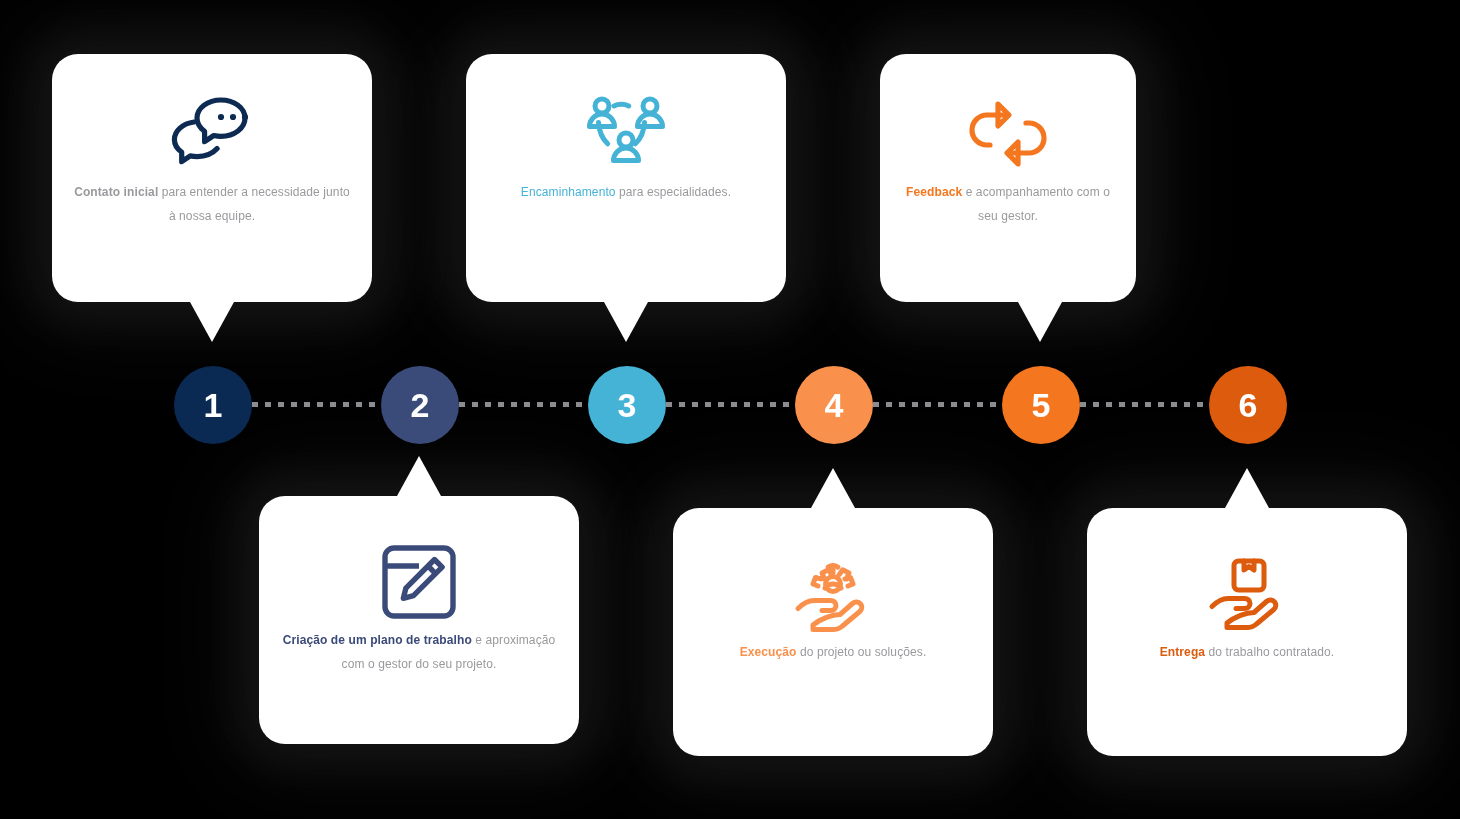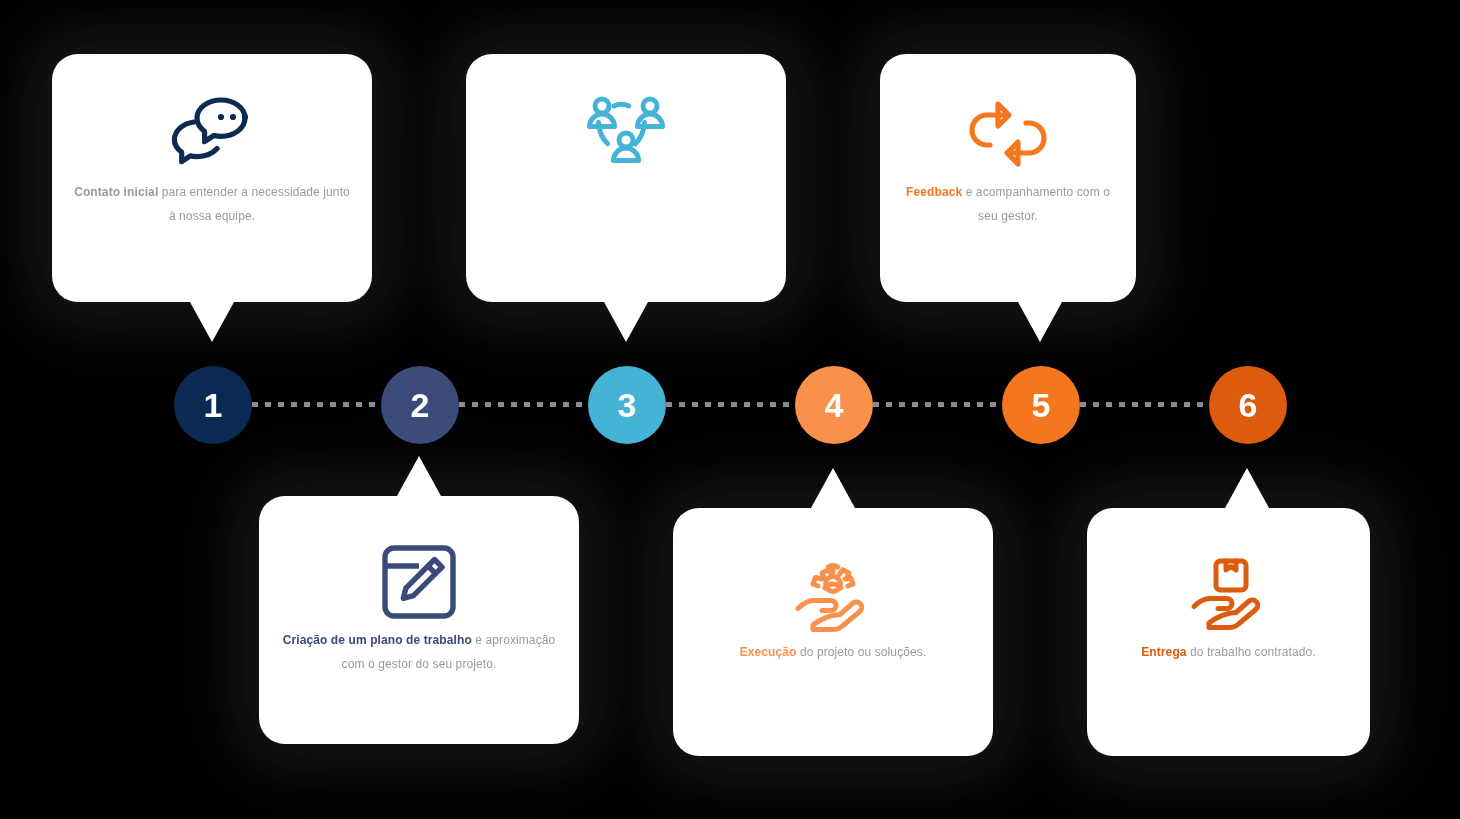--- a/index.html
+++ b/index.html
@@ -96,20 +96,23 @@
         <g stroke="#45b3d6" stroke-width="5" fill="none" stroke-linejoin="round">
           <circle cx="65" cy="13" r="7"></circle>
           <path d="M52.5 33.5c0-6.9 5.6-12.5 12.5-12.5s12.5 5.6 12.5 12.5H52.5z"></path>
         </g>
 
         <g stroke="#45b3d6" stroke-width="5" fill="none" stroke-linejoin="round">
           <circle cx="41" cy="47" r="7"></circle>
           <path d="M28.5 67.5c0-6.9 5.6-12.5 12.5-12.5s12.5 5.6 12.5 12.5H28.5z"></path>
         </g>
       </svg>
+    </div>
+    <div class="card-text">
+      <b style="color:#45b3d6;font-weight:normal;">Encaminhamento</b><span> para especialidades.</span>
     </div>
     <div class="tail tail-down" style="left:138px;top:248px;"></div>
   </div>
 
   <div class="card" style="left:880px;top:54px;width:256px;height:248px;padding-top:34px;">
     <div class="card-icon" style="height:92px;">
       <svg width="88" height="72" viewBox="0 0 88 72" fill="none">
         <g stroke="#f4771f" stroke-width="5.2" fill="none" stroke-linejoin="round" stroke-linecap="round">
           <path d="M43 17H23c-8.3 0-15 6.7-15 15s6.7 15 15 15h3"></path>
           <path d="M34 6l11 11-11 11z"></path>
@@ -178,21 +181,21 @@
           <path d="M8 54.5c5.5-5.5 11-8 16-8h16.5c3.3 0 5.5 2.2 5.5 5s-2.2 5-5.5 5H32"></path>
           <path d="M23 71c8-6.5 19-10.5 27-10.5l12.5-11c2.6-2.3 6-2 8 .4 1.9 2.2 1.6 5.4-.7 7.6L52.5 72c-2.9 2.7-6 3.6-10 3.6H23z"></path>
         </g>
       </svg>
     </div>
     <div class="card-text">
       <b style="color:#f9914d;">Execução</b><span> do projeto ou soluções.</span>
     </div>
   </div>
 
-  <div class="card" style="left:1087px;top:508px;width:283px;height:248px;padding-top:40px;">
+  <div class="card" style="left:1087px;top:508px;width:320px;height:248px;padding-top:40px;">
     <div class="tail tail-up" style="left:138px;top:-40px;"></div>
     <div class="card-icon" style="height:92px;">
       <svg width="86" height="80" viewBox="0 0 86 80" fill="none">
         <g stroke="#dd5b0c" stroke-width="5" fill="none" stroke-linejoin="round" stroke-linecap="round">
           <rect x="30" y="7" width="30" height="29" rx="4.5"></rect>
           <path d="M40 7v9l5-3.5 5 3.5V7"></path>
           <path d="M8 52.5c5.5-5.5 11-8 16-8h16.5c3.3 0 5.5 2.2 5.5 5s-2.2 5-5.5 5H32"></path>
           <path d="M23 69c8-6.5 19-10.5 27-10.5l12.5-11c2.6-2.3 6-2 8 .4 1.9 2.2 1.6 5.4-.7 7.6L52.5 70c-2.9 2.7-6 3.6-10 3.6H23z"></path>
         </g>
       </svg>

